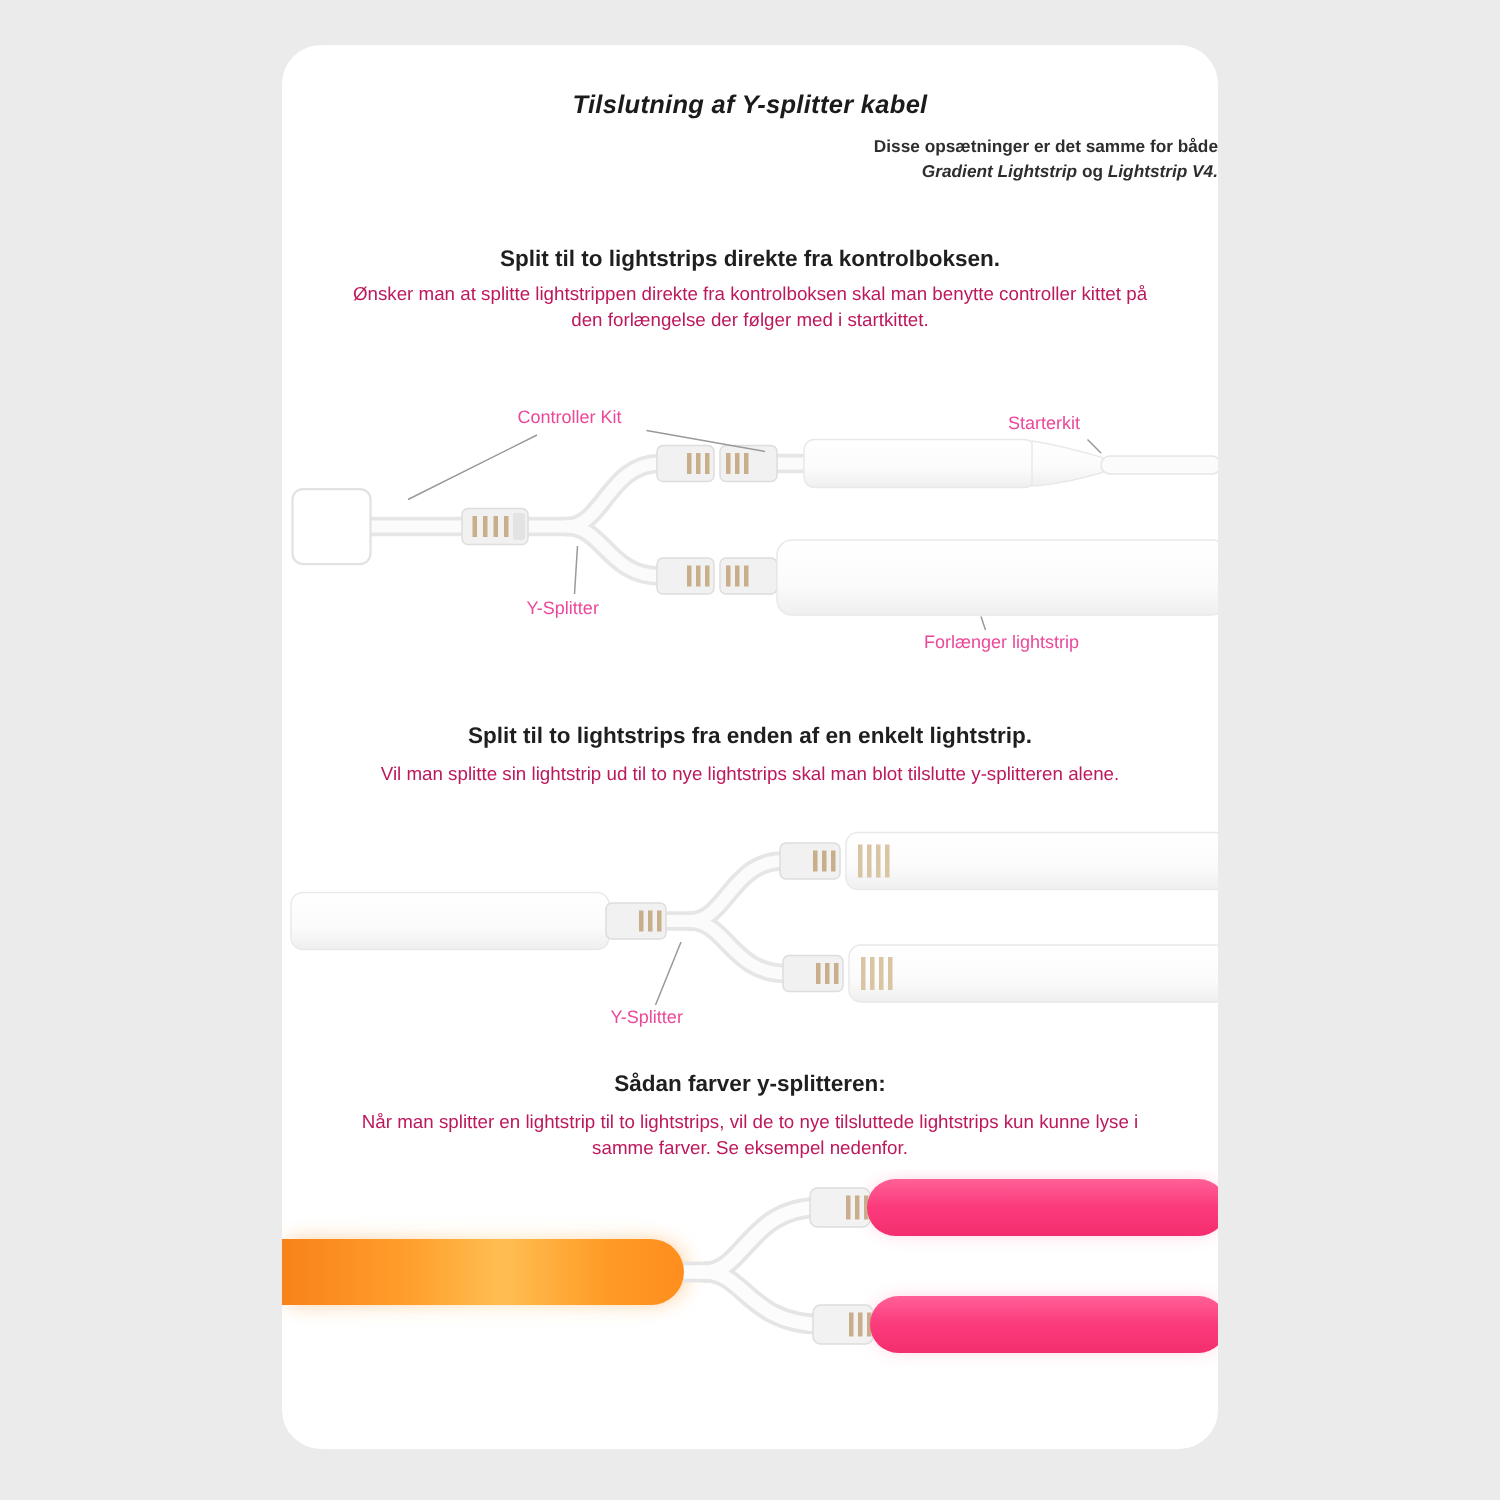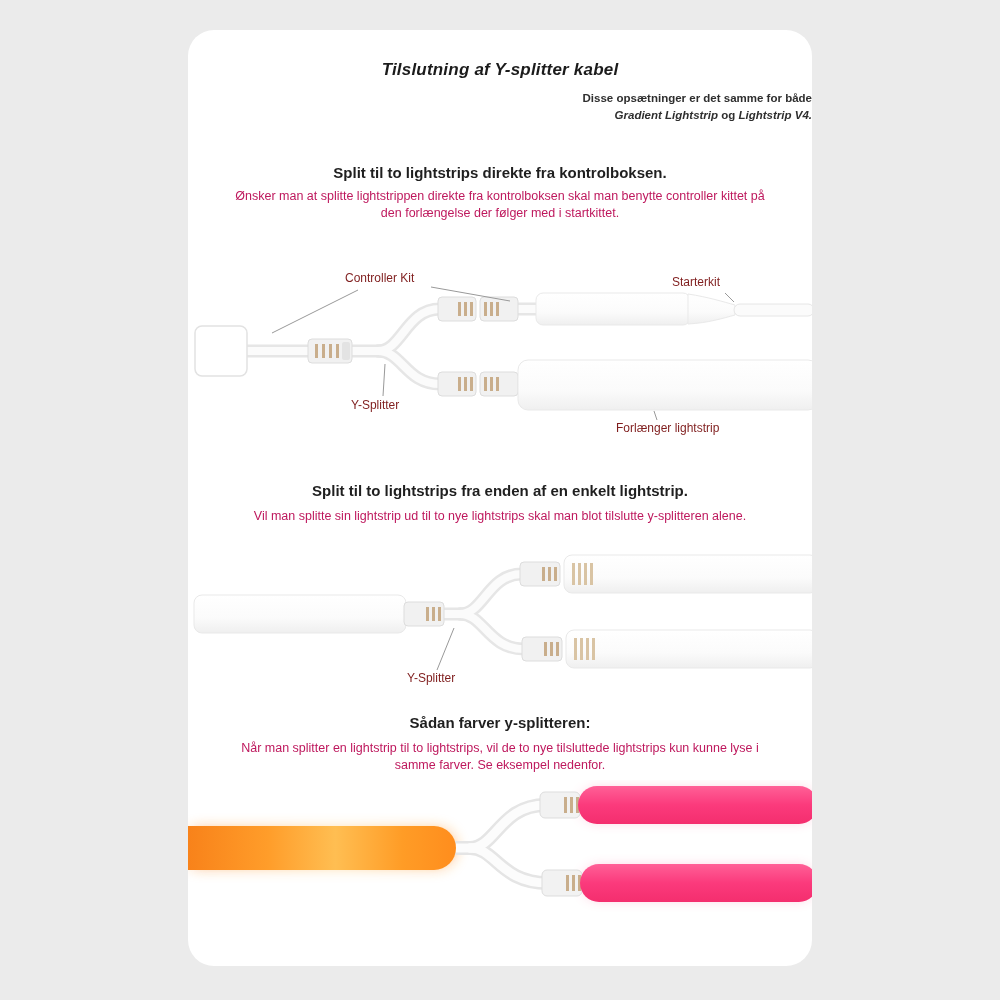--- a/index.html
+++ b/index.html
@@ -29,21 +29,21 @@
     position:absolute;left:0;width:100%;margin:0;
     text-align:center;font-size:15px;font-weight:bold;color:#1f1f1f;
   }
   .sec-body{
     position:absolute;left:42px;width:540px;margin:0;
     text-align:center;font-size:12.5px;line-height:17px;color:#be185d;
   }
   .diagram{position:absolute;left:0;width:624px;}
   .diagram svg{position:absolute;left:0;top:0;display:block;}
   .dlabel{
-    position:absolute;font-size:12px;color:#7f1d1d;white-space:nowrap;
+    position:absolute;font-size:12px;color:#ec4899;white-space:nowrap;
   }
 </style>
 </head>
 <body>
 
 <div class="stage">
   <div class="card">
 
     <h1 class="title">Tilslutning af Y-splitter kabel</h1>
 

